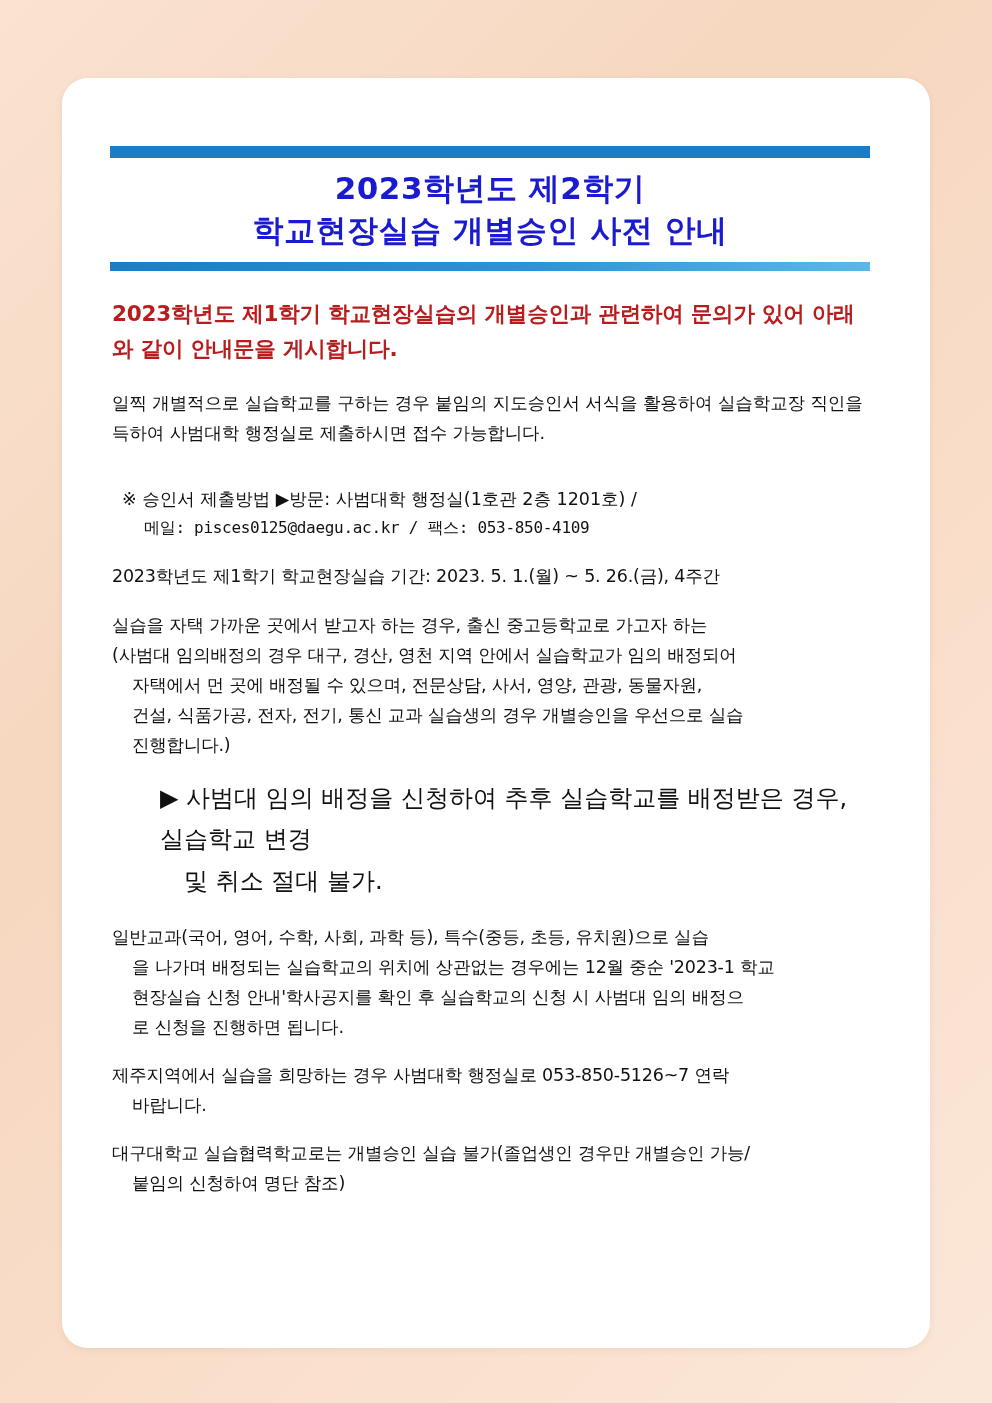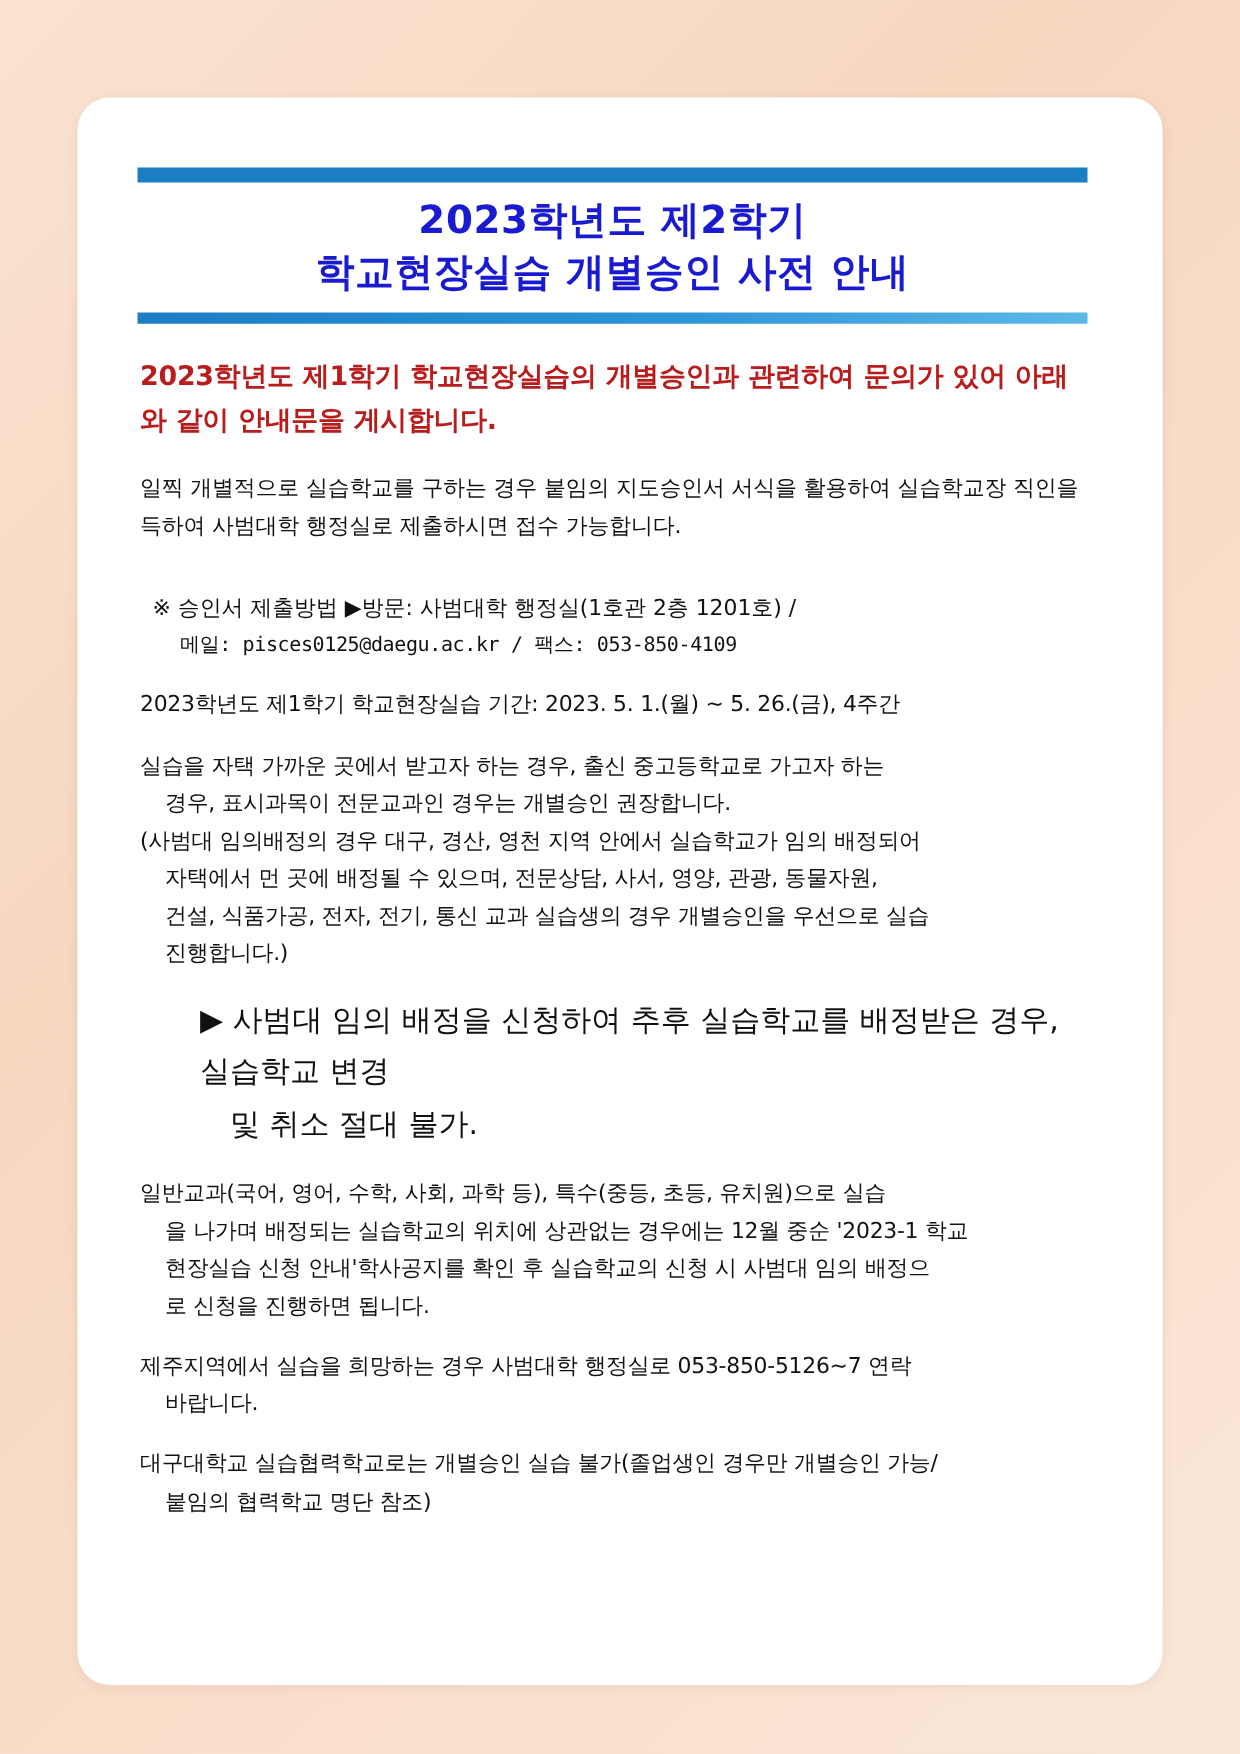--- a/index.html
+++ b/index.html
@@ -25,21 +25,21 @@
     width: 868px;
     height: 1270px;
     background: #ffffff;
     border-radius: 26px;
     box-shadow: 0 2px 10px rgba(0,0,0,0.06);
     overflow: hidden;
   }
   .inner {
     position: absolute;
     left: 0;
-    top: 0;
+    top: 12px;
     width: 824px;
     height: 1270px;
     padding: 16px;
   }
 
   
   .title-block {
     margin: 40px 32px 0 32px;
   }
   .rule-top {
@@ -140,21 +140,20 @@
         <span class="ln">※ 승인서 제출방법 ▶방문: 사범대학 행정실(1호관 2층 1201호) /</span>
         <span class="l2 mono">메일: pisces0125@daegu.ac.kr / 팩스: 053-850-4109</span>
       </div>
 
       <div class="item">
         <span class="ln">2023학년도 제1학기 학교현장실습 기간: 2023. 5. 1.(월) ~ 5. 26.(금), 4주간</span>
       </div>
 
       <div class="item">
         <span class="ln">실습을 자택 가까운 곳에서 받고자 하는 경우, 출신 중고등학교로 가고자 하는</span>
-        <span class="ind1">경우, 표시과목이 전문교과인 경우는 개별승인 권장합니다.</span>
         <span class="ln">(사범대 임의배정의 경우 대구, 경산, 영천 지역 안에서 실습학교가 임의 배정되어</span>
         <span class="ind1">자택에서 먼 곳에 배정될 수 있으며, 전문상담, 사서, 영양, 관광, 동물자원,</span>
         <span class="ind1">건설, 식품가공, 전자, 전기, 통신 교과 실습생의 경우 개별승인을 우선으로 실습</span>
         <span class="ind1">진행합니다.)</span>
       </div>
 
       <div class="arrow-block">
         <span class="ln">▶ 사범대 임의 배정을 신청하여 추후 실습학교를 배정받은 경우, 실습학교 변경</span>
         <span class="ln2">및 취소 절대 불가.</span>
       </div>
@@ -166,18 +165,18 @@
         <span class="ind1">로 신청을 진행하면 됩니다.</span>
       </div>
 
       <div class="item">
         <span class="ln">제주지역에서 실습을 희망하는 경우 사범대학 행정실로 053-850-5126~7 연락</span>
         <span class="ind1">바랍니다.</span>
       </div>
 
       <div class="item">
         <span class="ln">대구대학교 실습협력학교로는 개별승인 실습 불가(졸업생인 경우만 개별승인 가능/</span>
-        <span class="ind1">붙임의 협력학교 명단 참조)</span>
+        <span class="ind1">붙임의 신청하여 명단 참조)</span>
       </div>
 
     </div>
   </div>
 </div>
 
 </body></html>

